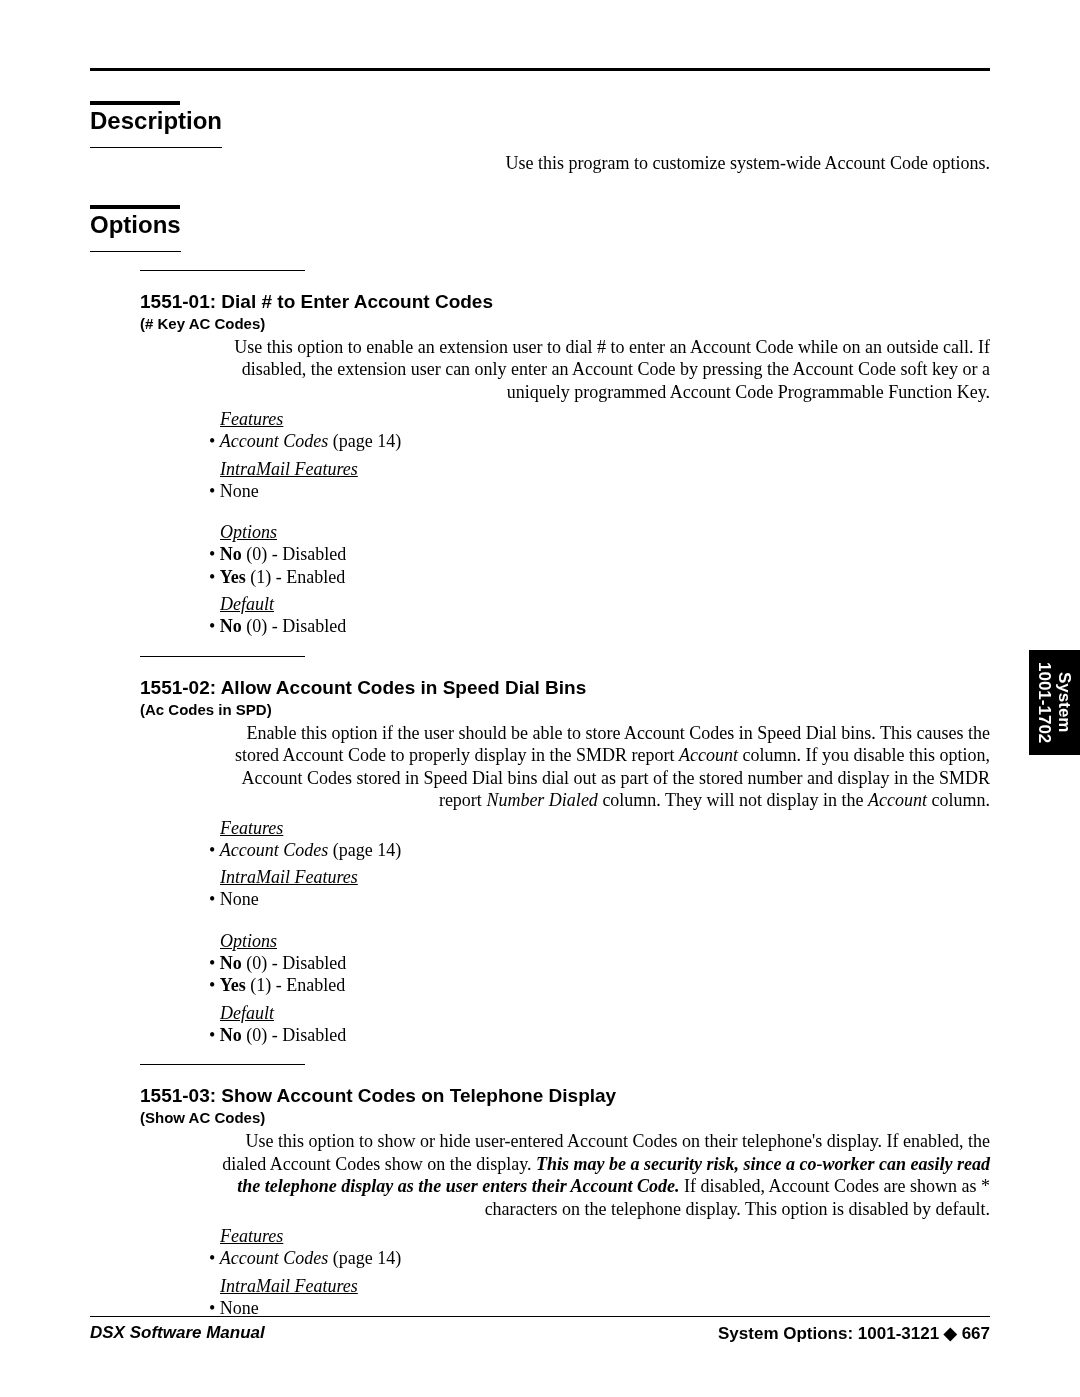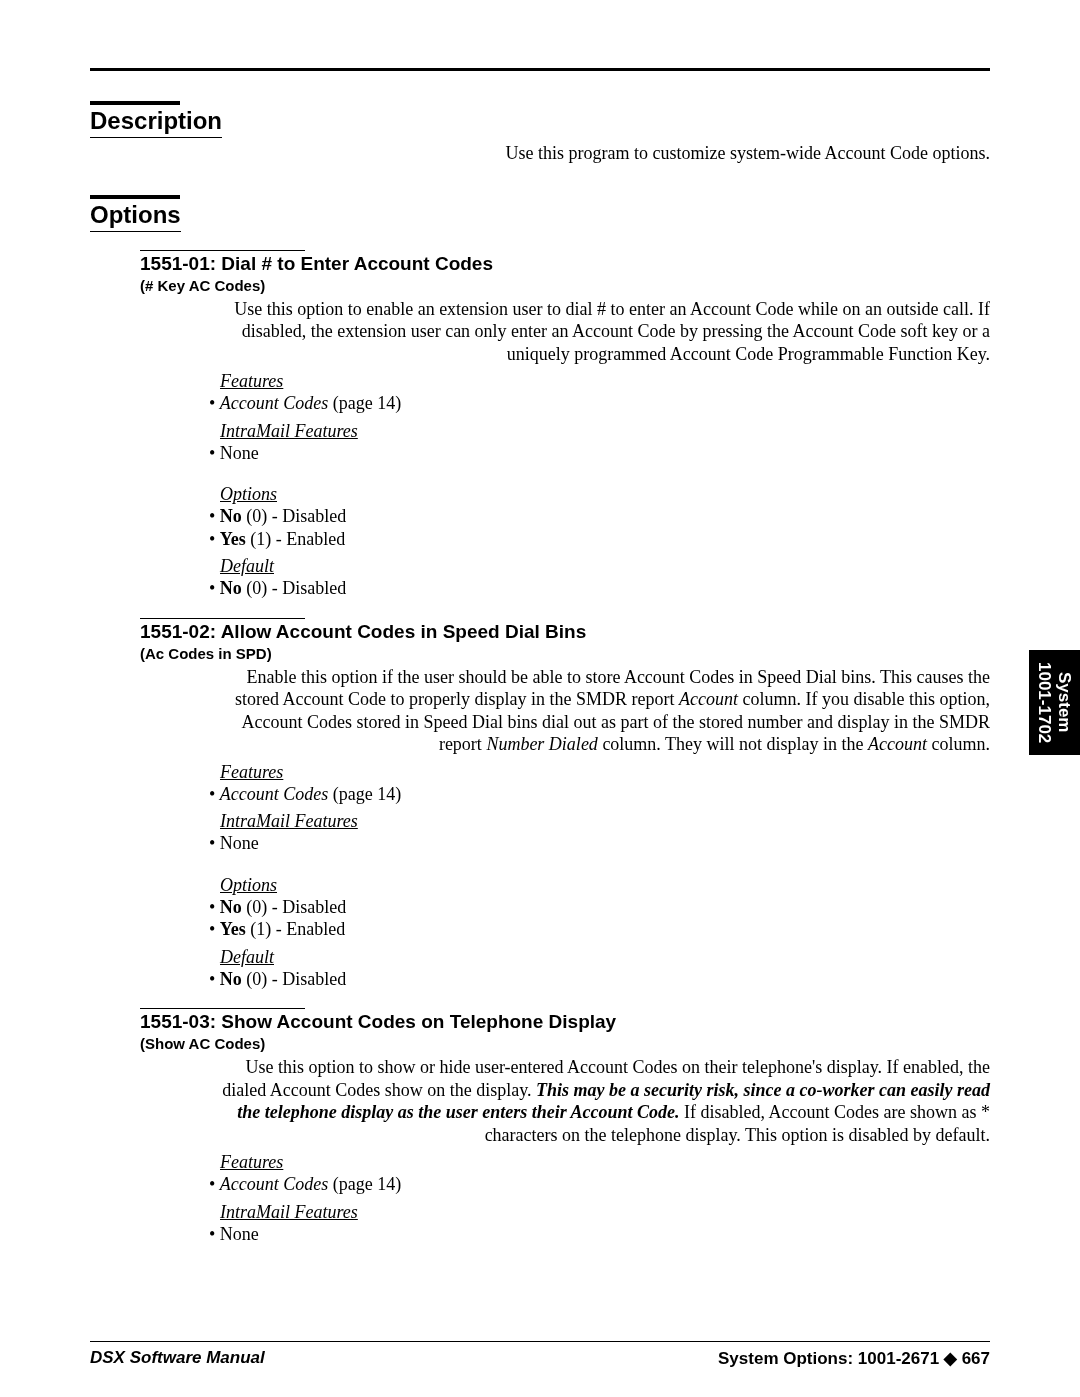--- a/index.html
+++ b/index.html
@@ -42,21 +42,21 @@
     }
     .section-heading {
       font-family: Arial, Helvetica, sans-serif;
       font-weight: bold;
       font-size: 24px;
       color: #000;
       margin-top: 36px;
       position: relative;
       display: inline-block;
       border-bottom: 1px solid #000;
-      padding-bottom: 2px;
+      padding-bottom: 12px;
     }
     .section-heading::before {
       content: "";
       position: absolute;
       top: -6px;
       left: 0;
       width: 90px;
       border-top: 4px solid #000;
     }
     .body-text {
@@ -72,21 +72,21 @@
       border-top: 1px solid #000;
       width: 165px;
       margin-left: 50px;
       margin-top: 18px;
     }
     .opt-head {
       font-family: Arial, Helvetica, sans-serif;
       font-weight: bold;
       font-size: 19px;
       margin-left: 50px;
-      margin-top: 2px;
+      margin-top: 20px;
     }
     .opt-sub {
       font-family: Arial, Helvetica, sans-serif;
       font-weight: bold;
       font-size: 15px;
       margin-left: 50px;
       margin-top: 2px;
     }
     .group-label {
       font-style: italic;
@@ -96,21 +96,21 @@
       margin-top: 6px;
     }
     .bul {
       font-size: 18px;
       margin-left: 119px;
       margin-top: 0;
       line-height: 1.25;
     }
     .page-footer {
       position: absolute;
-      bottom: 28px;
+      bottom: 53px;
       left: 90px;
       right: 90px;
       border-top: 1px solid #000;
       padding-top: 6px;
       display: flex;
       justify-content: space-between;
       font-family: Arial, Helvetica, sans-serif;
       font-size: 17px;
     }
     .footer-left { font-weight: bold; font-style: italic; }
@@ -197,17 +197,17 @@
 
 
 <div class="side-tab">
   <span>System</span><br>
   <span>1001-1702</span>
 </div>
 
 
 <div class="page-footer">
   <div class="footer-left">DSX Software Manual</div>
-  <div class="footer-right">System Options: 1001-2671   ◆   667</div>
+  <div class="footer-right">System Options: 1001-3121   ◆   667</div>
 </div>
 
 
 
 
 </body></html>

